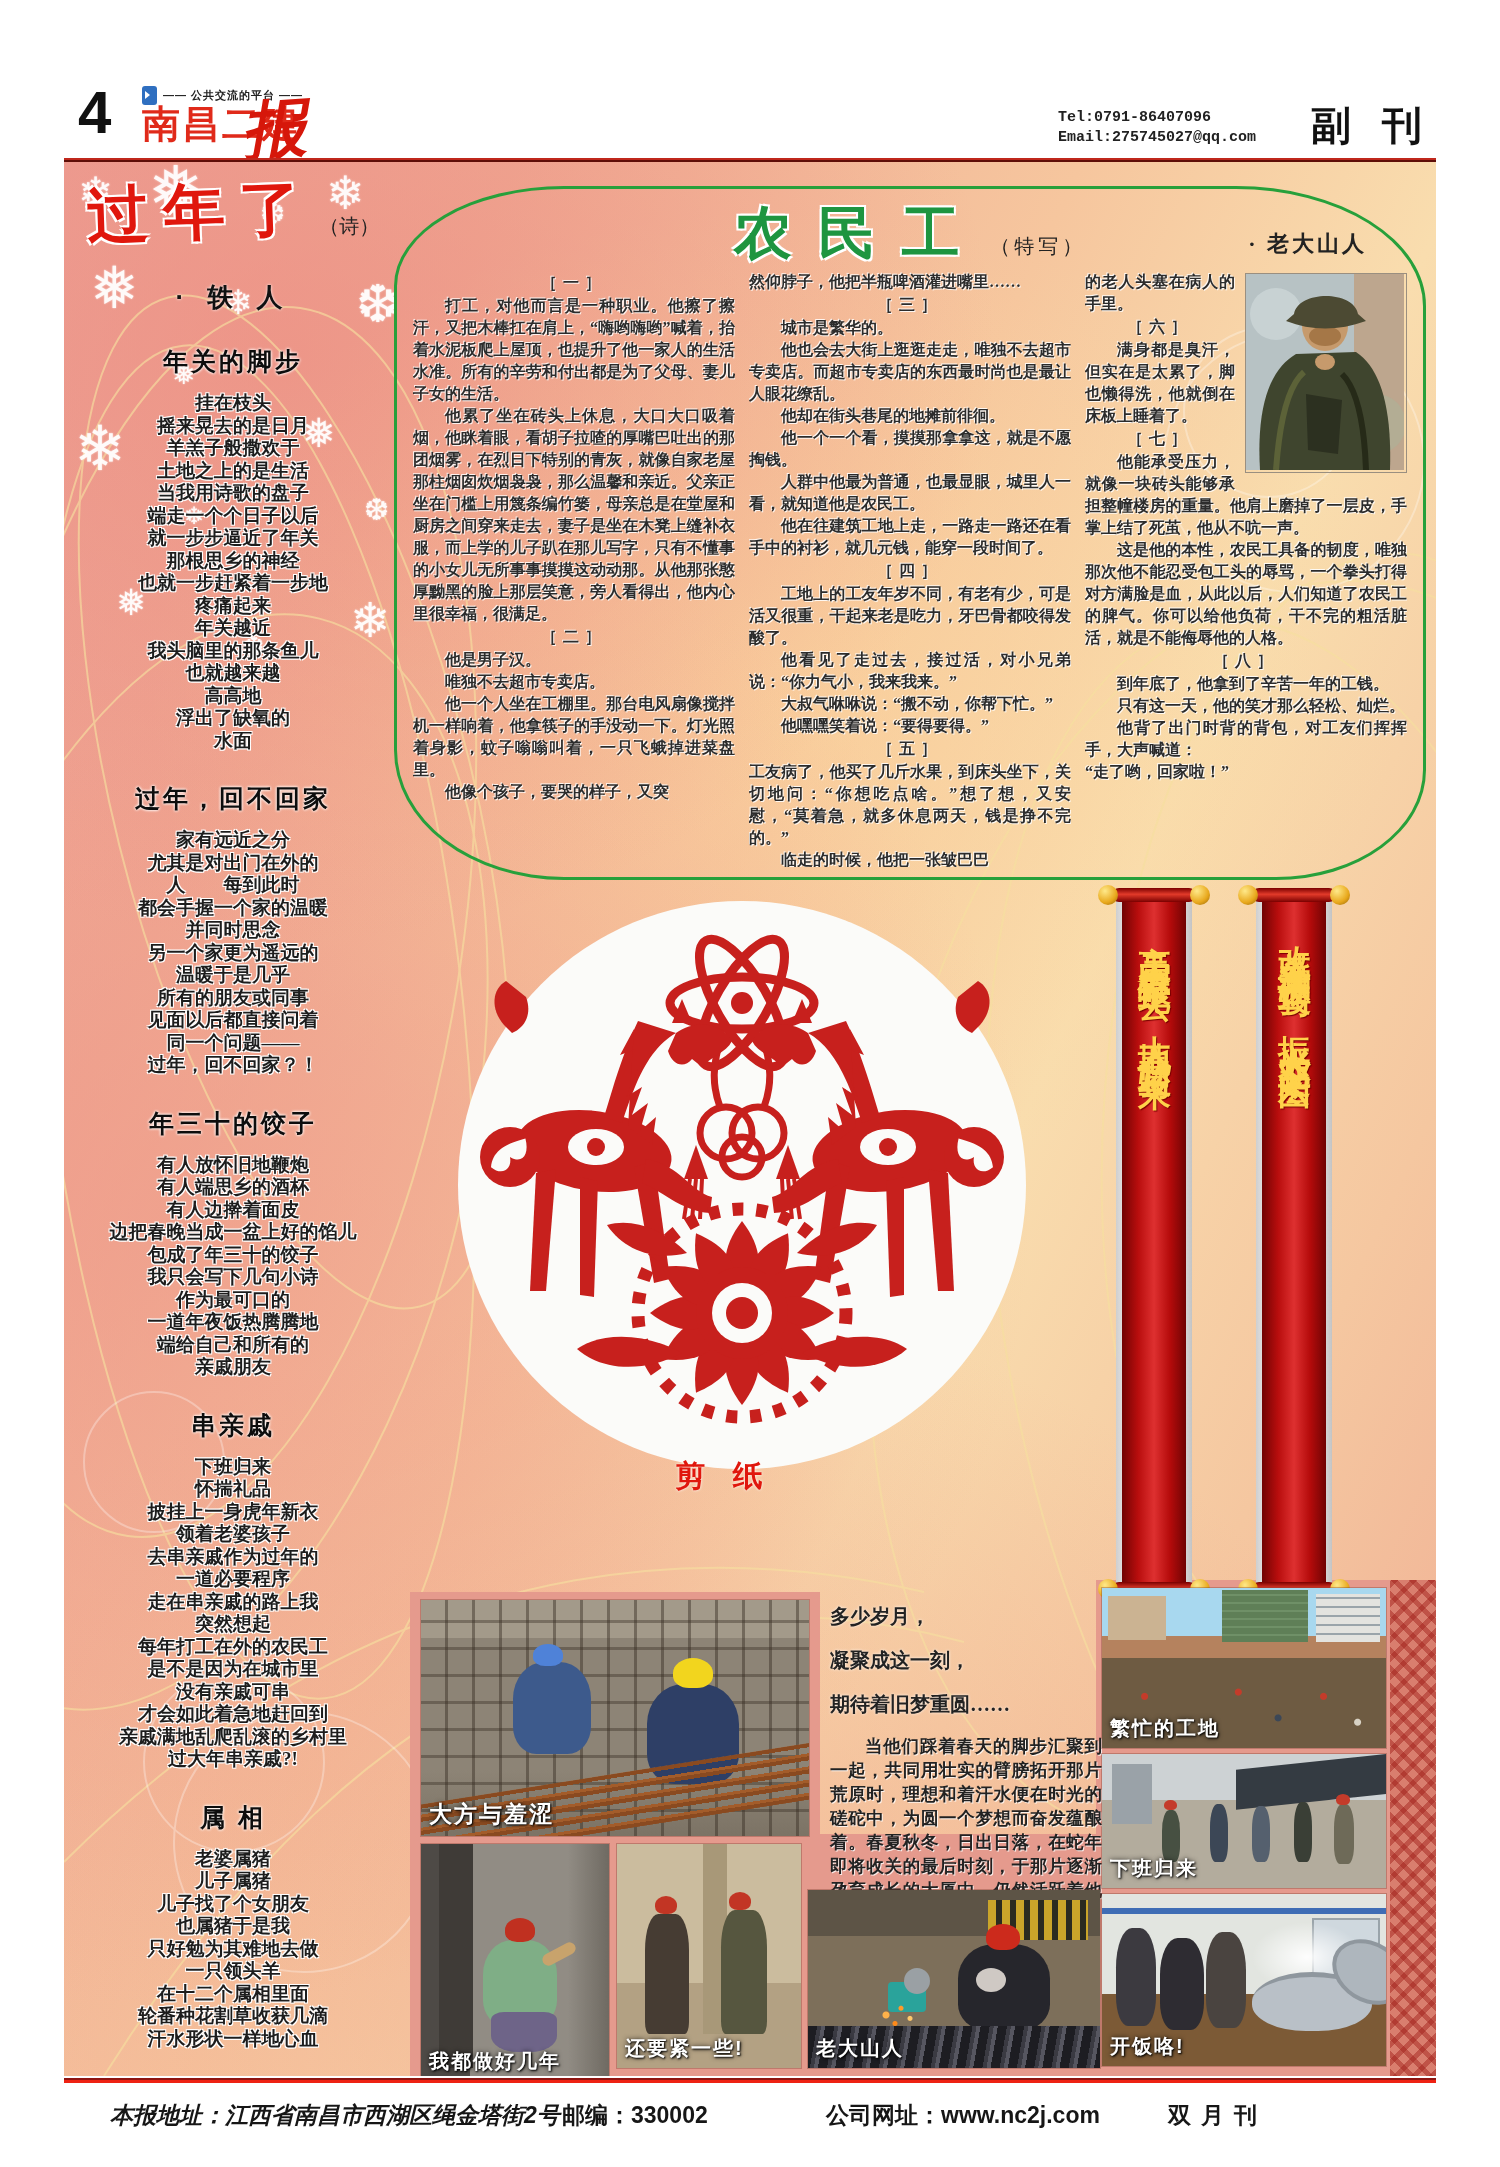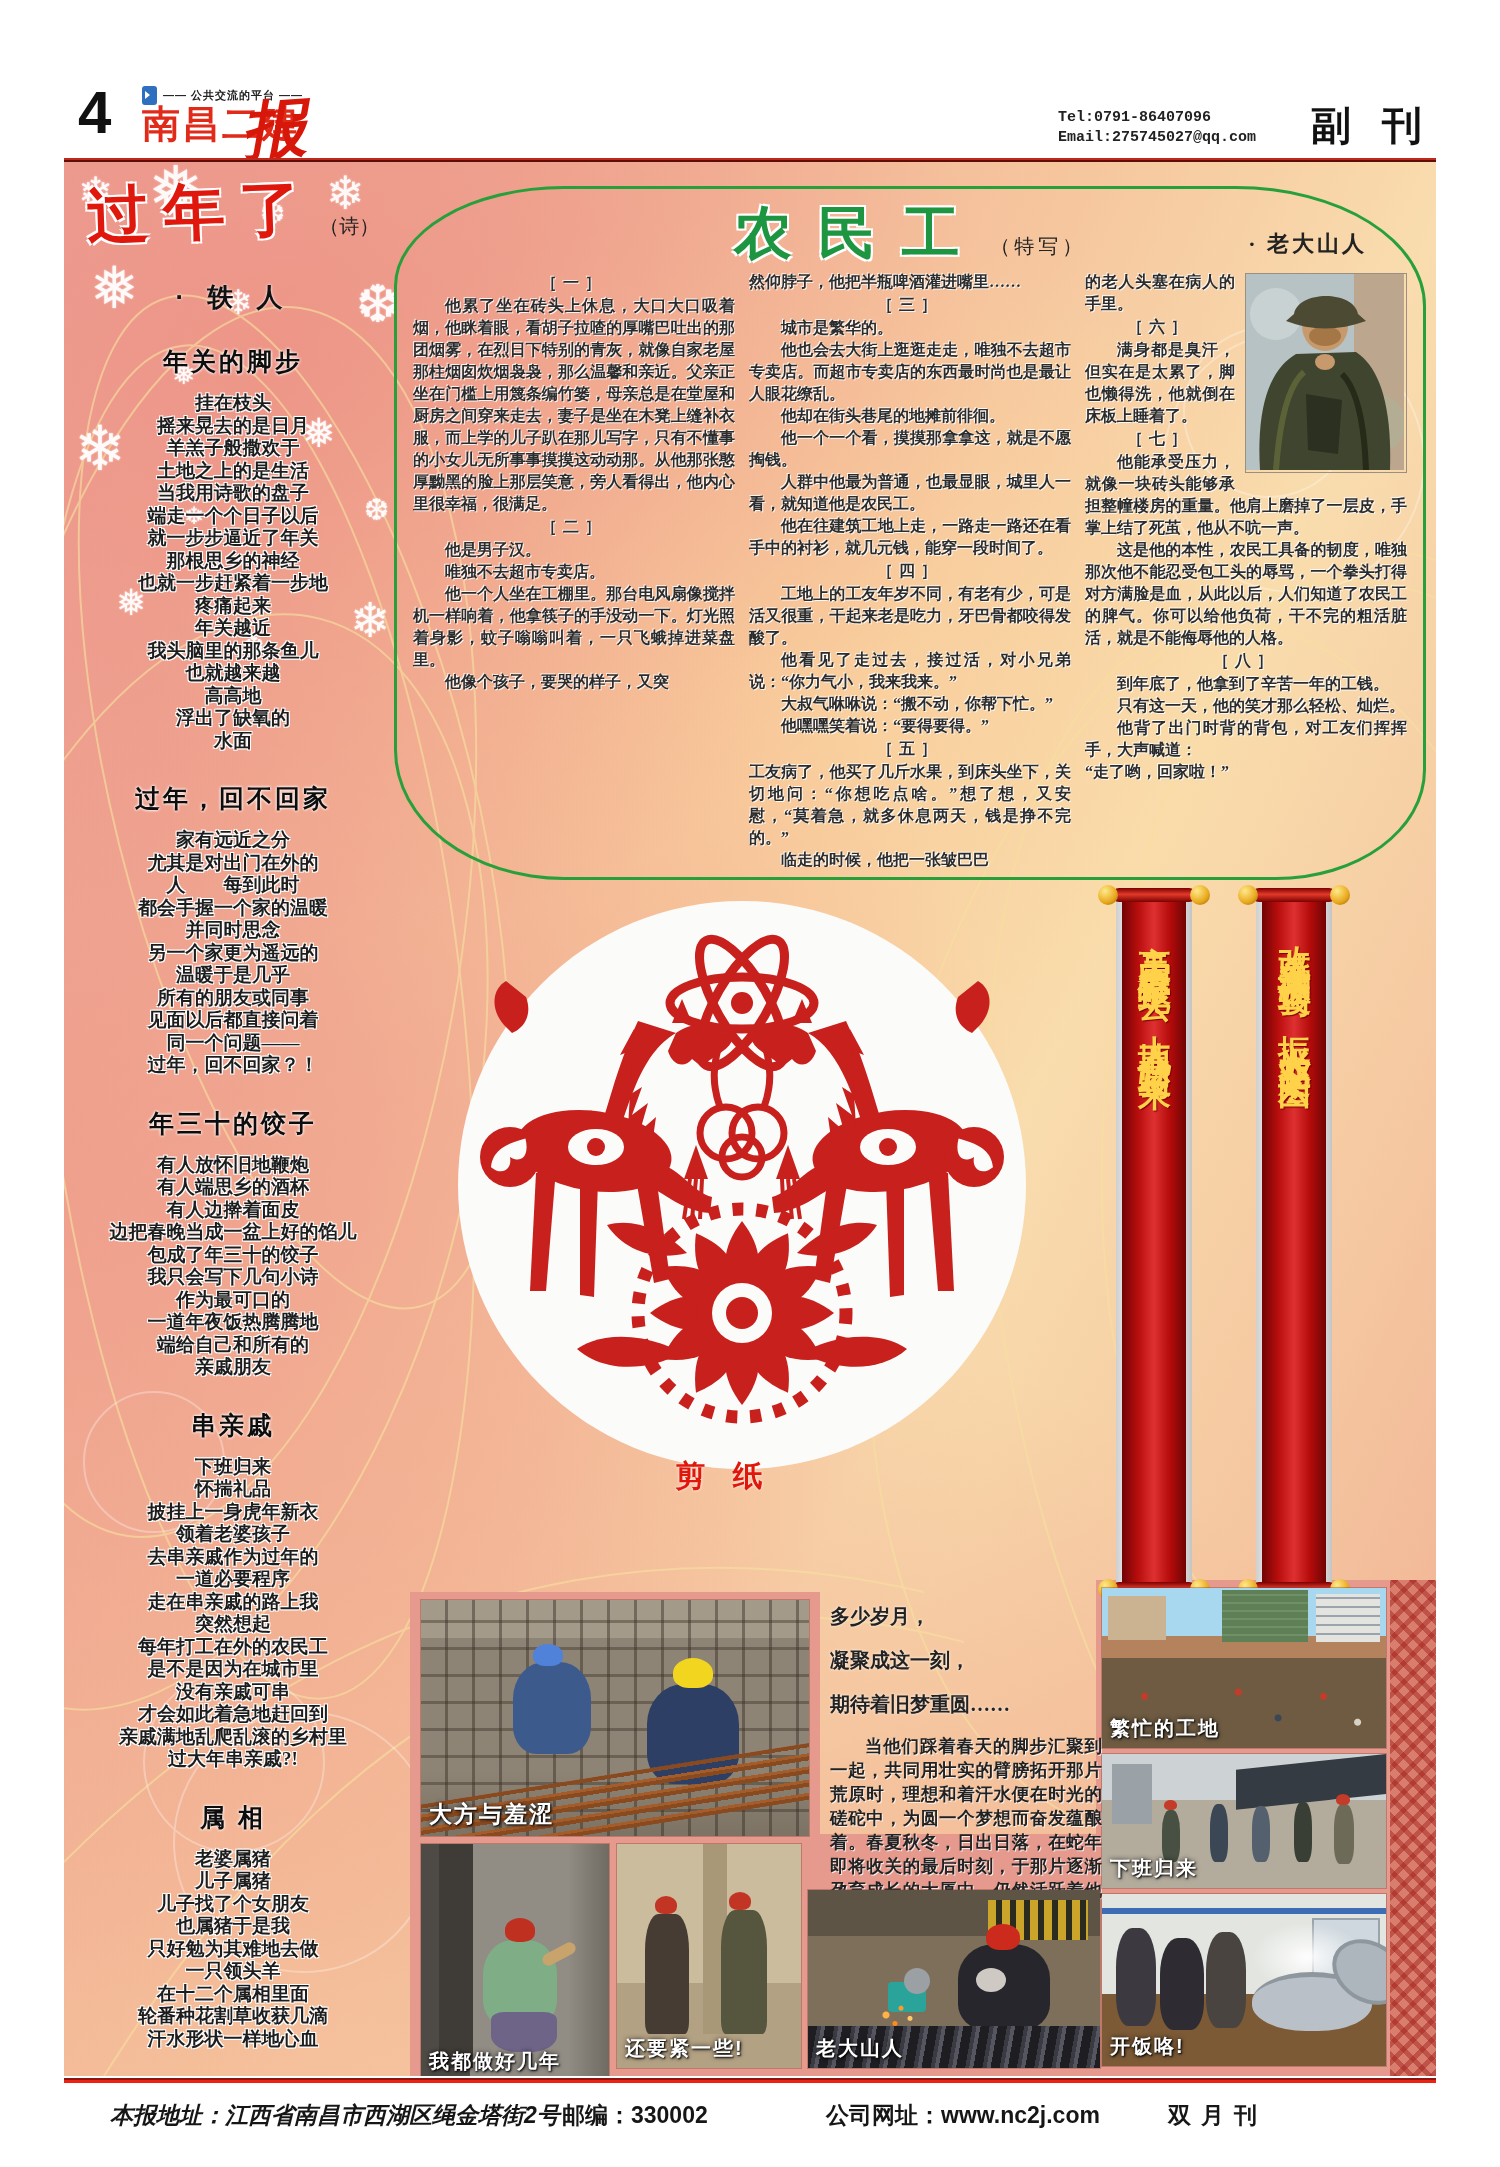--- a/index.html
+++ b/index.html
@@ -245,20 +245,21 @@
 
     <div class="blob">
       <div class="feat-title-row">
         <span class="feat-title">农民工</span>
         <span class="feat-note">（特写）</span>
         <span class="feat-author">· 老大山人</span>
       </div>
       <div class="cols">
         <div class="col">
             <div class="bh">［一］</div>
+            <div class="bp">打工，对他而言是一种职业。他擦了擦汗，又把木棒扛在肩上，“嗨哟嗨哟”喊着，抬着水泥板爬上屋顶，也提升了他一家人的生活水准。所有的辛劳和付出都是为了父母、妻儿子女的生活。</div>
             <div class="bp">他累了坐在砖头上休息，大口大口吸着烟，他眯着眼，看胡子拉喳的厚嘴巴吐出的那团烟雾，在烈日下特别的青灰，就像自家老屋那柱烟囱炊烟袅袅，那么温馨和亲近。父亲正坐在门槛上用篾条编竹篓，母亲总是在堂屋和厨房之间穿来走去，妻子是坐在木凳上缝补衣服，而上学的儿子趴在那儿写字，只有不懂事的小女儿无所事事摸摸这动动那。从他那张憨厚黝黑的脸上那层笑意，旁人看得出，他内心里很幸福，很满足。</div>
             <div class="bh">［二］</div>
             <div class="bp">他是男子汉。</div>
             <div class="bp">唯独不去超市专卖店。</div>
             <div class="bp">他一个人坐在工棚里。那台电风扇像搅拌机一样响着，他拿筷子的手没动一下。灯光照着身影，蚊子嗡嗡叫着，一只飞蛾掉进菜盘里。</div>
             <div class="bp">他像个孩子，要哭的样子，又突</div>
           </div>
         <div class="col">
             <div class="bp0">然仰脖子，他把半瓶啤酒灌进嘴里……</div>
             <div class="bh">［三］</div>

